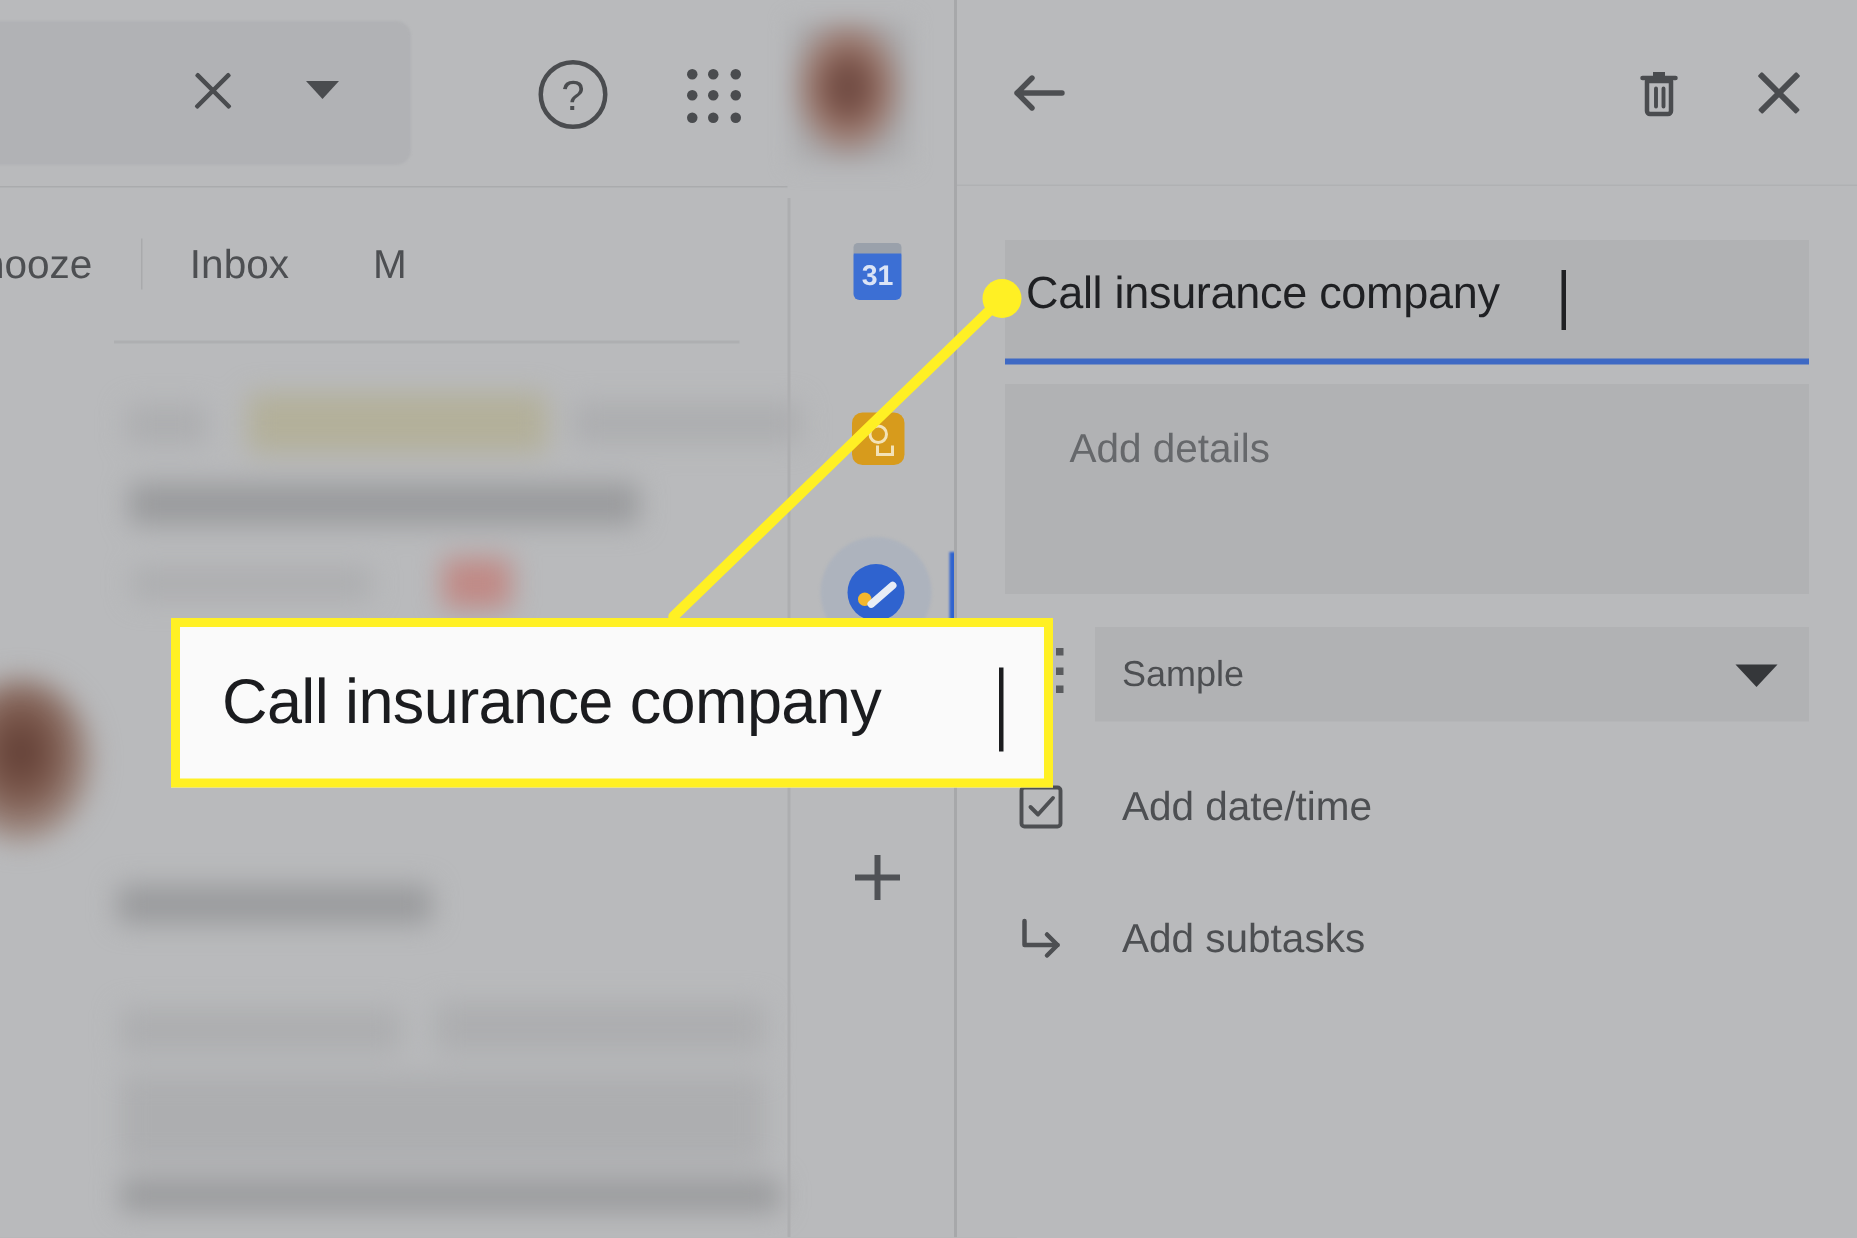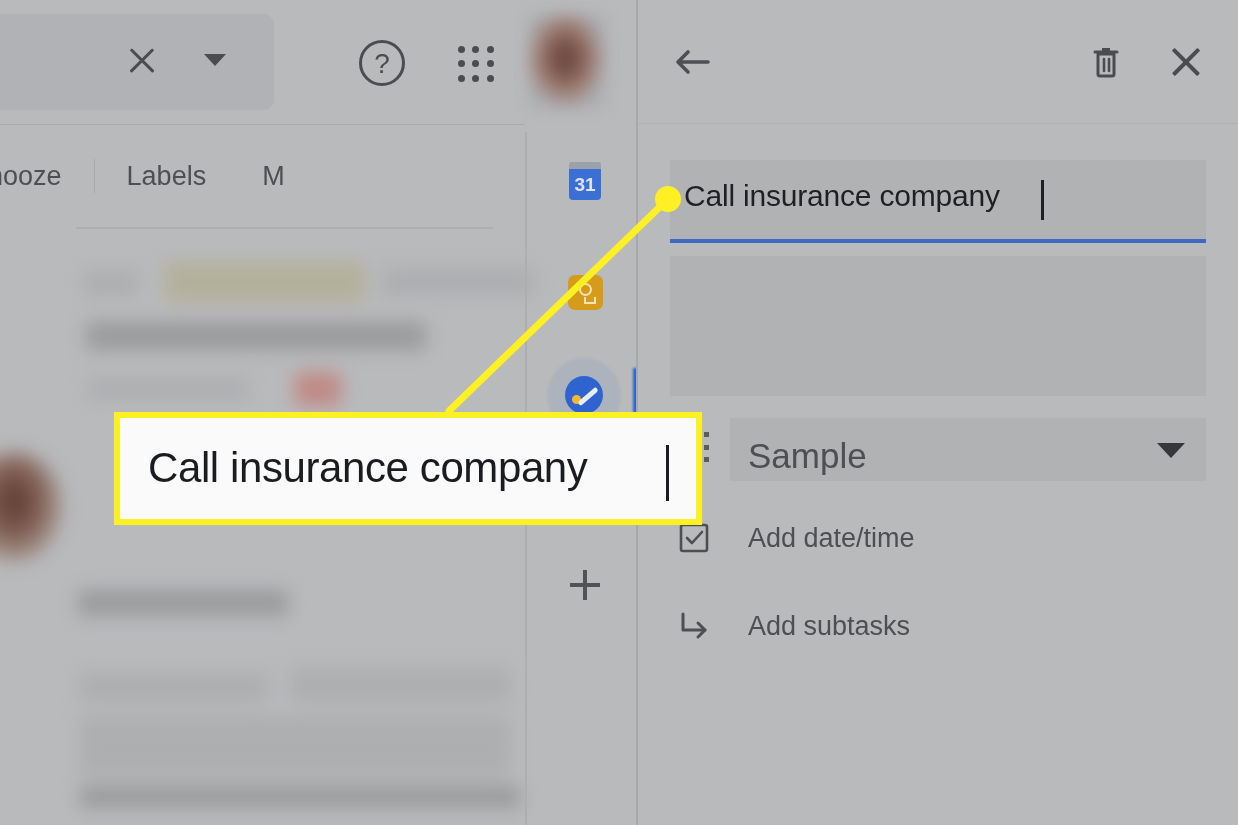--- a/index.html
+++ b/index.html
@@ -261,21 +261,21 @@
   }
   .list-field {
     position: absolute;
     left: 92px; top: 418px;
     width: 476px; height: 63px;
     background: #b1b2b4;
   }
   .list-value {
     position: absolute;
     left: 110px; top: 436px;
-    font-size: 35px;
+    font-size: 24px;
     color: #4d4f52;
   }
   .list-caret {
     position: absolute;
     left: 519px; top: 443px;
     width: 0; height: 0;
     border-left: 14px solid transparent;
     border-right: 14px solid transparent;
     border-top: 15px solid #35373a;
   }
@@ -470,21 +470,21 @@
         <i></i>
     </div>
 
     <div class="avatar"></div>
 
     <div class="toolbar-divider"></div>
 
     <div class="toolbar-row">
       <span class="tb-item tb-first">nooze</span>
       <span class="tb-sep"></span>
-      <span class="tb-item">Labels</span>
+      <span class="tb-item">Inbox</span>
       <span class="tb-item">M</span>
     </div>
 
     <div class="underline-rule"></div>
 
     <div class="rail-divider"></div>
 
     <div class="rail-icon cal-icon">31</div>
 
     <div class="rail-icon keep-icon">
@@ -521,20 +521,21 @@
       <div class="close-btn"></div>
       <div class="rp-header-rule"></div>
     </div>
 
     <div class="title-field"></div>
     <div class="title-text">Call insurance company</div>
     <div class="title-caret"></div>
     <div class="title-underline"></div>
 
     <div class="details-field"></div>
+    <div class="details-placeholder">Add details</div>
 
     <div class="list-dots">
       <i></i>
         <i></i>
         <i></i>
     </div>
     <div class="list-field"></div>
     <div class="list-value">Sample</div>
     <div class="list-caret"></div>
 

